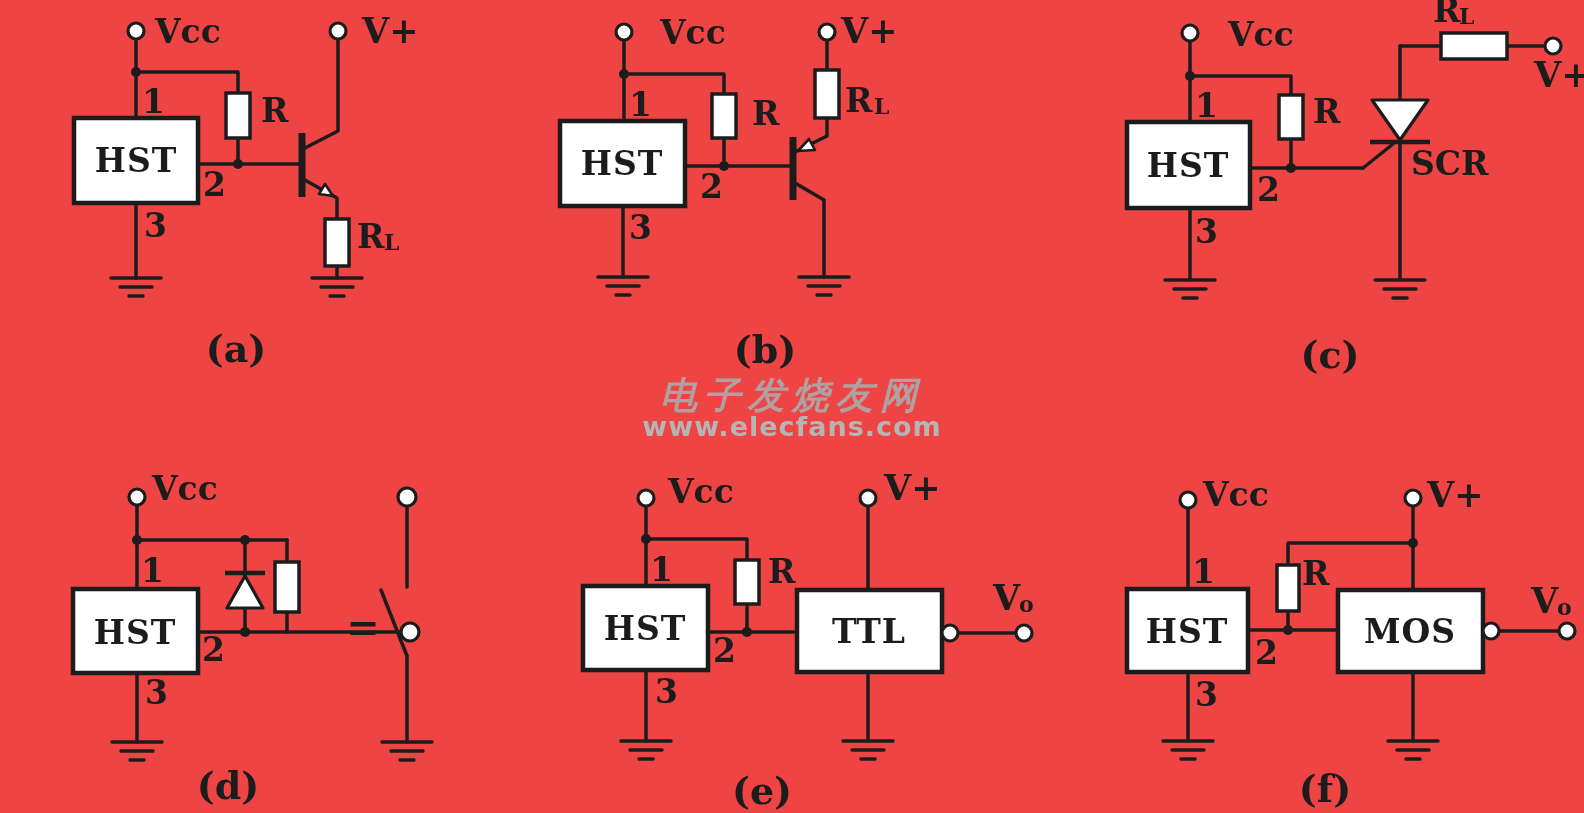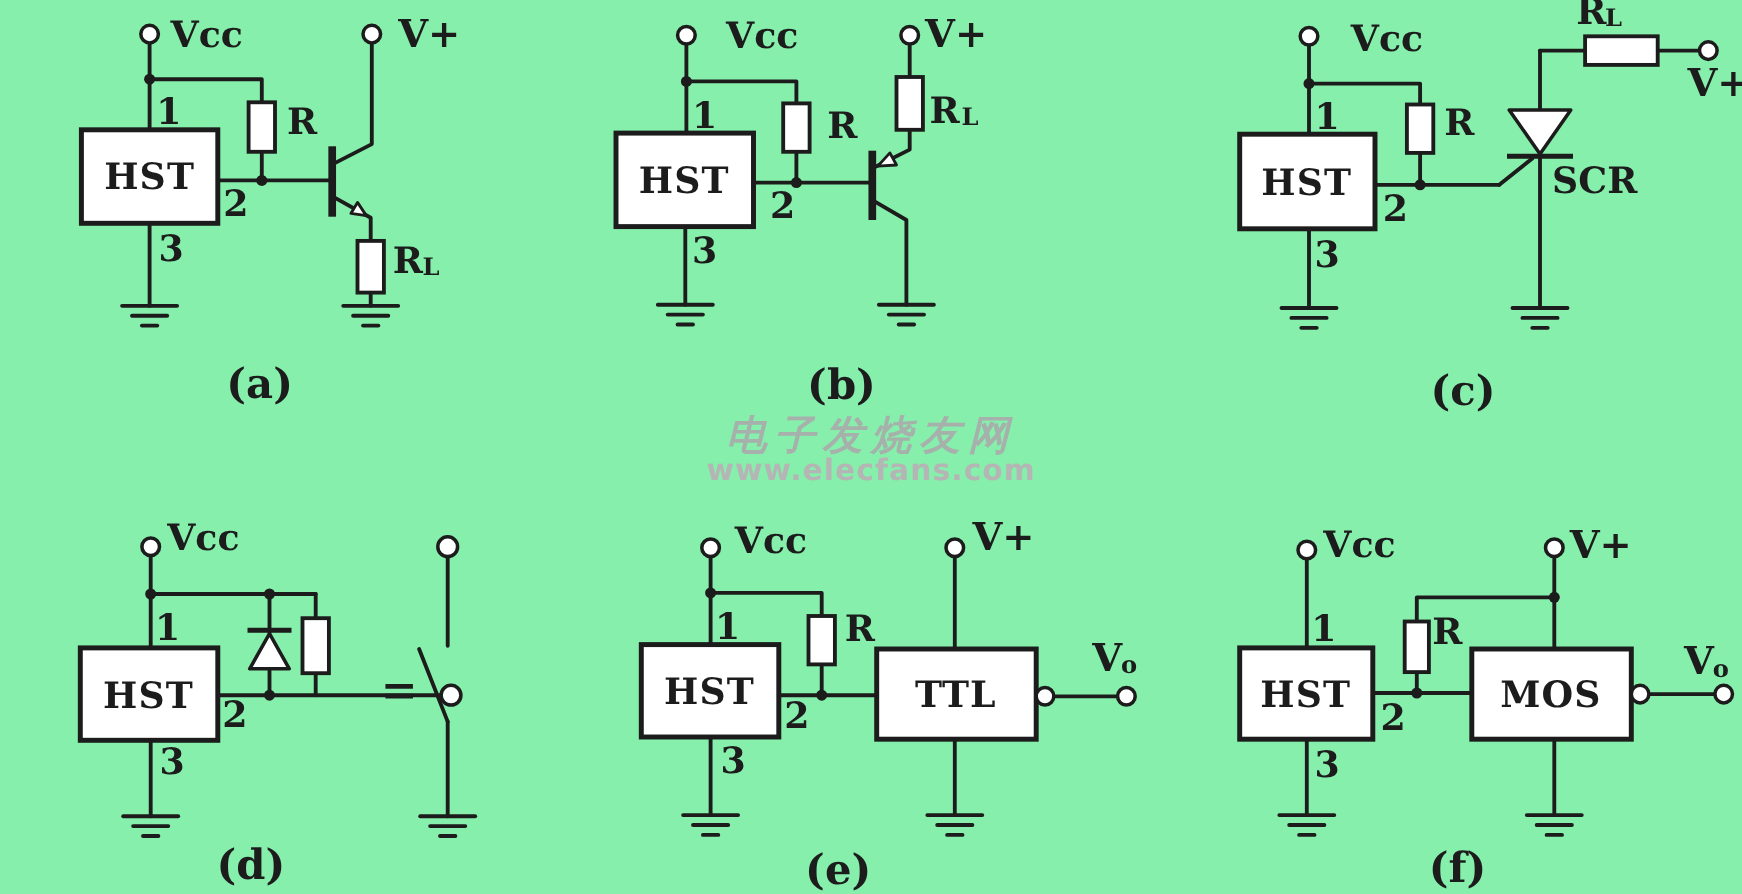--- a/index.html
+++ b/index.html
@@ -1,16 +1,16 @@
 <!DOCTYPE html>
 <html><head>
 <meta charset="utf-8">
 <style>
   html,body{margin:0;padding:0;background:#ffffff;}
-  .page{position:relative;width:1584px;height:813px;background:#86efac;overflow:hidden;
+  .page{position:relative;width:1584px;height:813px;background:#ef4444;overflow:hidden;
         font-family:"DejaVu Serif", serif;}
   svg{display:block;}
   svg text{font-family:"DejaVu Serif", serif;font-weight:bold;fill:#1c1c1c;}
   .w{stroke:#1c1c1c;stroke-width:3.5;fill:none;stroke-linecap:round;stroke-linejoin:round;}
   .bar{stroke:#1c1c1c;stroke-width:7;fill:none;stroke-linecap:butt;}
   .dbar{stroke:#1c1c1c;stroke-width:4.5;fill:none;stroke-linecap:butt;}
   .box{fill:#ffffff;stroke:#1c1c1c;stroke-width:4.5;}
   .res{fill:#ffffff;stroke:#1c1c1c;stroke-width:3.5;}
   .term{fill:#ffffff;stroke:#1c1c1c;stroke-width:3.2;}
   .dot{fill:#1c1c1c;stroke:none;}

